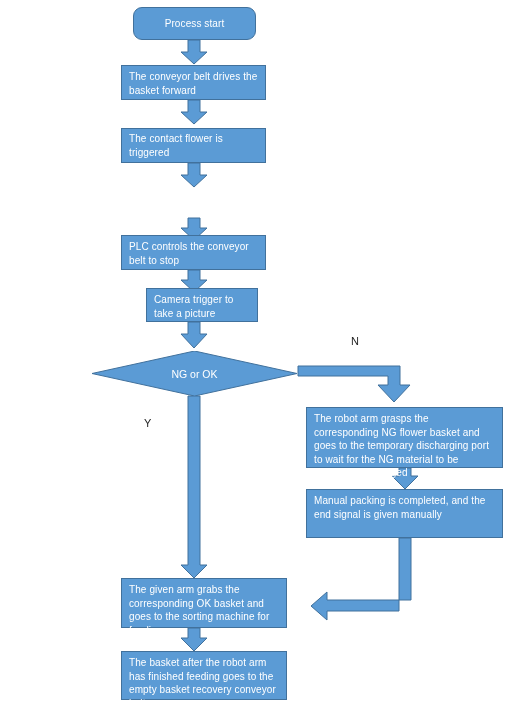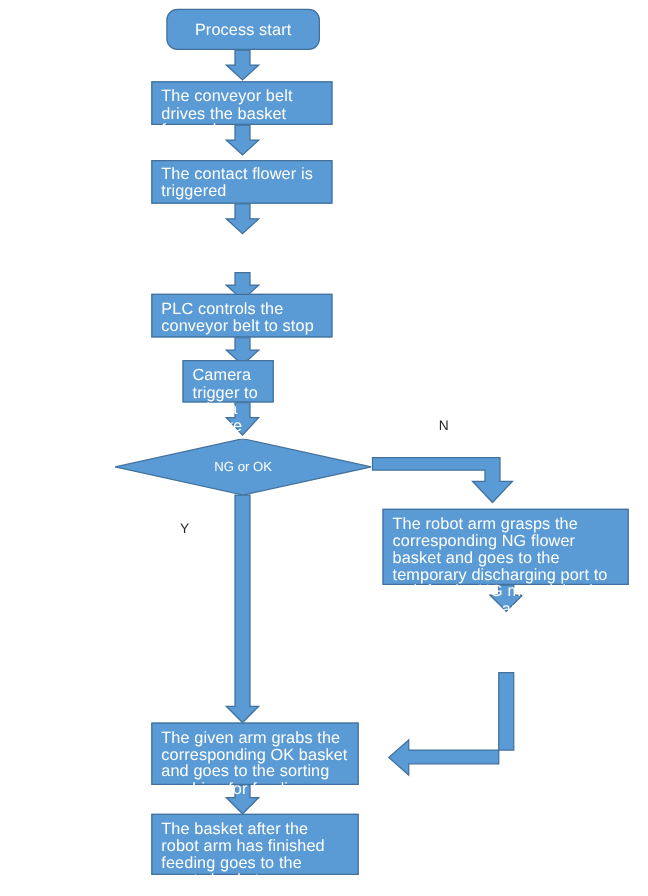--- a/index.html
+++ b/index.html
@@ -14,21 +14,21 @@
     background: #ffffff;
     font-family: "Liberation Sans", sans-serif;
     overflow: hidden;
   }
   .node {
     position: absolute;
     box-sizing: border-box;
     background: #5b9bd5;
     border: 1px solid #41719c;
     color: #ffffff;
-    font-size: 13px;
+    font-size: 10px;
     line-height: 13.5px;
     padding: 4px 6px 4px 7px;
     letter-spacing: 0.1px;
   }
   .node.center {
     display: flex;
     align-items: center;
     justify-content: center;
     text-align: center;
     padding: 0;
@@ -116,39 +116,42 @@
 
   <div class="node midleft" style="left:121px; top:128px; width:145px; height:35px;">
     <span>The contact flower is triggered</span>
   </div>
 
 
   <div class="node" style="left:121px; top:235px; width:145px; height:35px;">
     <span>PLC controls the conveyor belt to stop</span>
   </div>
 
-  <div class="node" style="left:146px; top:288px; width:73px; height:34px;">
+  <div class="node" style="left:146px; top:288px; width:112px; height:34px;">
     <span>Camera trigger to take a picture</span>
   </div>
 
   <div class="diamond-wrap" style="left:92px; top:351px; width:205px; height:45px;">
     <svg width="205" height="45" viewBox="0 0 205 45" xmlns="http://www.w3.org/2000/svg">
       <polygon points="102.5,0 205,22.5 102.5,45 0,22.5" fill="#5b9bd5" stroke="#41719c" stroke-width="1"></polygon>
     </svg>
     <div class="diamond-label">NG or OK</div>
   </div>
 
   <div class="branch-label" style="left:144px; top:417px;">Y</div>
 
   <div class="branch-label" style="left:351px; top:335px;">N</div>
 
   <div class="node" style="left:306px; top:407px; width:197px; height:61px;">
     <span>The robot arm grasps the corresponding NG flower basket and goes to the temporary discharging port to wait for the NG material to be manually discharged</span>
   </div>
 
+  <div class="node" style="left:306px; top:489px; width:197px; height:49px;">
+    <span>Manual packing is completed, and the end signal is given manually</span>
+  </div>
 
   <div class="node" style="left:121px; top:578px; width:166px; height:50px;">
     <span>The given arm grabs the corresponding OK basket and goes to the sorting machine for feeding</span>
   </div>
 
   <div class="node" style="left:121px; top:651px; width:166px; height:49px;">
     <span>The basket after the robot arm has finished feeding goes to the empty basket recovery conveyor belt</span>
   </div>
 
 </div>

